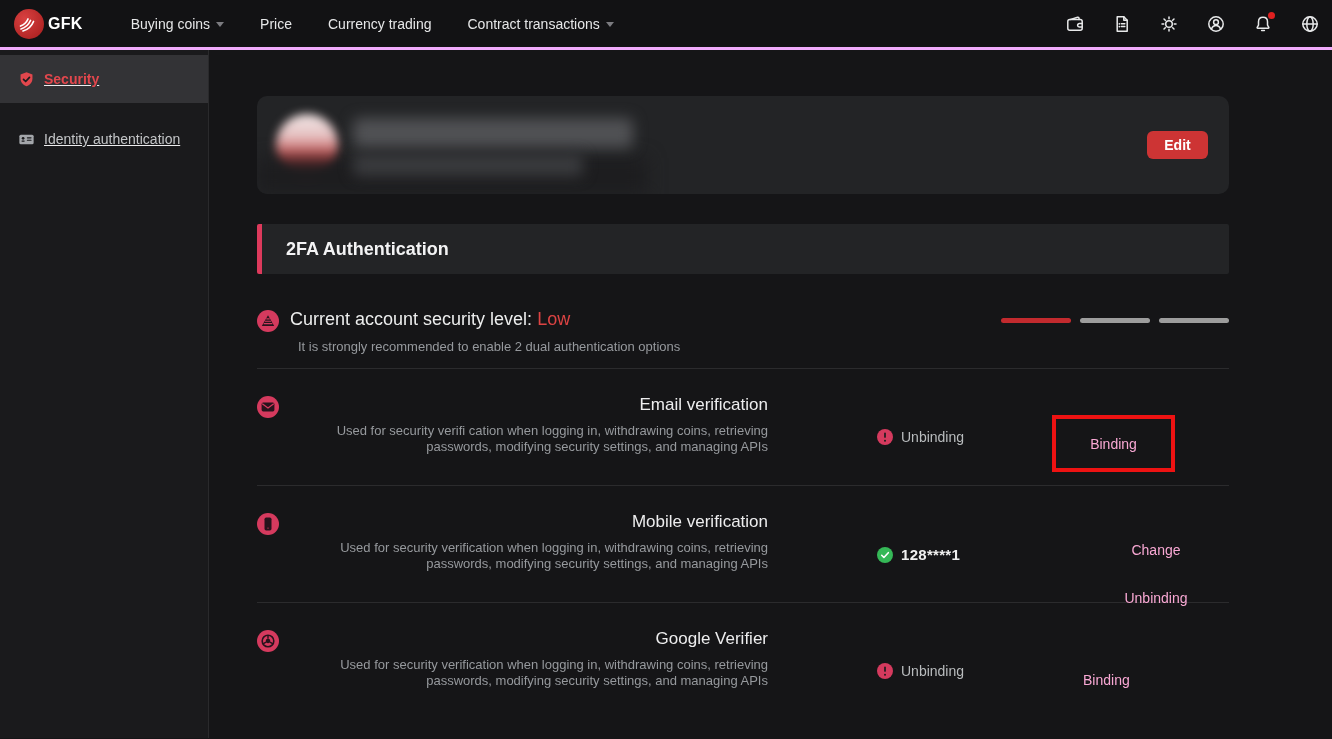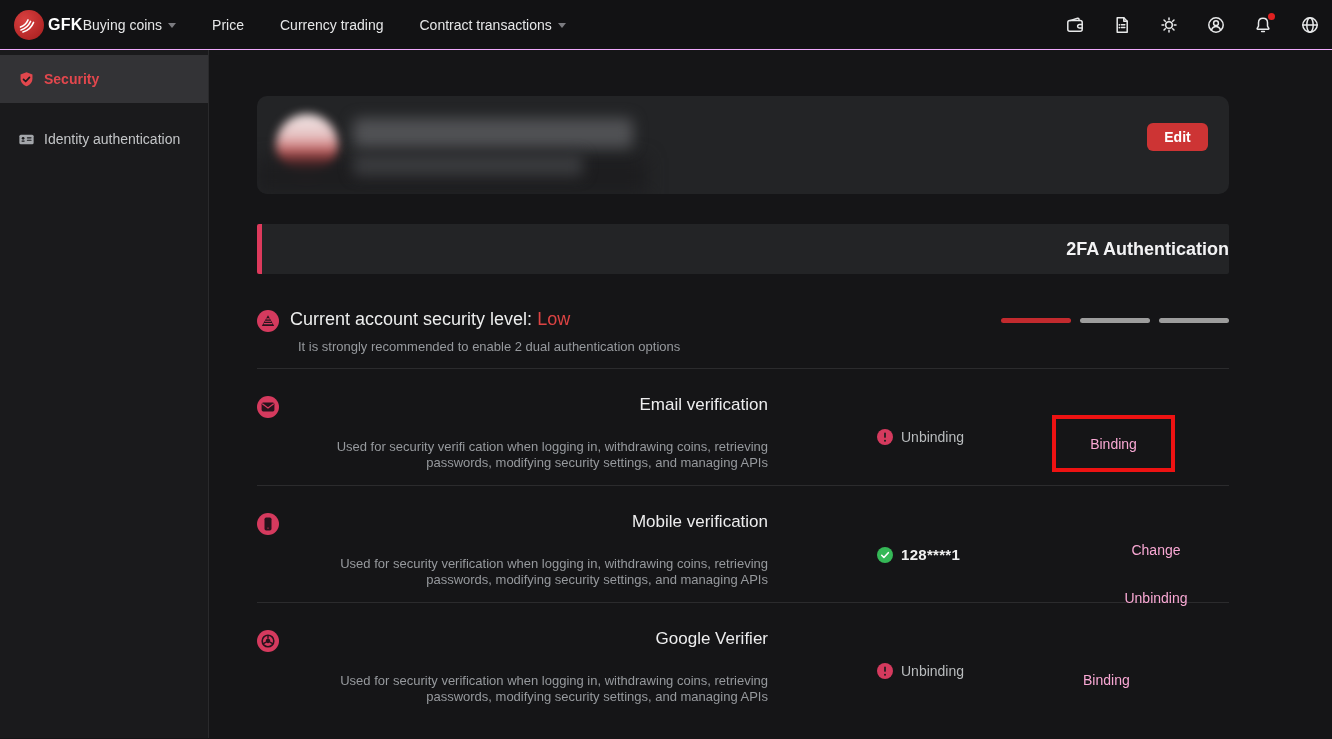--- a/index.html
+++ b/index.html
@@ -1,91 +1,91 @@
 <!DOCTYPE html>
 <html><head>
 <meta charset="utf-8">
 <style>
   * { margin:0; padding:0; box-sizing:border-box; }
   html,body { width:1332px; height:739px; overflow:hidden; background:#151517;
     font-family:"Liberation Sans","DejaVu Sans",sans-serif; color:#ededee; }
 
   
-  .navbar { height:50px; background:#121214; border-bottom:1px solid #f0abfc;
+  .navbar { height:50px; background:#121214; border-bottom:3px solid #f0abfc;
     display:flex; align-items:center; padding:0 12px 0 14px; }
   .brand { display:flex; align-items:center; gap:4px; }
   .brand-logo { width:30px; height:30px; border-radius:50%;
     background:radial-gradient(circle at 35% 32%, #d84040, #b02424 78%);
     display:flex; align-items:center; justify-content:center; }
   .brand-name { font-size:16px; font-weight:700; color:#fff; letter-spacing:.3px; }
-  .nav-items { display:flex; align-items:center; gap:36px; }
+  .nav-items { display:flex; align-items:center; margin-left:48px; gap:36px; }
   .nav-item { font-size:14px; color:#e6e7e8; display:flex; align-items:center; gap:6px;
     cursor:pointer; white-space:nowrap; }
   .caret { width:0; height:0; border-left:4px solid transparent; border-right:4px solid transparent;
     border-top:5px solid #7b7b80; margin-top:2px; }
   .nav-right { margin-left:auto; display:flex; align-items:center; gap:27px; }
   .nav-icon { width:20px; height:20px; position:relative; cursor:pointer; color:#e8e9ea;
     display:flex; align-items:center; justify-content:center; }
   .nav-icon svg { width:20px; height:20px; stroke:#e8e9ea; fill:none;
     stroke-width:1.5; stroke-linecap:round; stroke-linejoin:round; }
   .bell-dot { position:absolute; top:-2px; right:-2px; width:7px; height:7px;
     border-radius:50%; background:#e02020; }
 
   
   .layout { display:flex; height:688px; }
-  .sidebar { width:209px; background:#1a1a1c; border-right:1px solid #2a2a2c; padding-top:5px; }
+  .sidebar { width:209px; background:#1a1a1c; border-right:1px solid #2a2a2c; padding-top:5px;text-decoration:underline; }
   .side-item { height:48px; display:flex; align-items:center; padding-left:18px; gap:9px;
     font-size:14px; color:#c3c5c7; cursor:pointer; }
   .side-item.active { background:#333336; color:#e2474d; font-weight:700; }
   .side-item svg { width:17px; height:17px; flex:none; }
   .side-item + .side-item { margin-top:12px; }
 
   .content { flex:1; padding:46px 103px 0 48px; background:#151517; }
 
   
   .profile-card { position:relative; height:98px; background:#232426; border-radius:10px;
     overflow:hidden; }
   .avatar { position:absolute; left:19px; top:18px; width:62px; height:62px; border-radius:50%;
     background:linear-gradient(180deg,#efe0e0 8%,#e5c2c2 35%,#cc5252 70%,#b23232 95%);
     filter:blur(5px); }
   .blur-band-dark { position:absolute; left:0; top:62px; width:390px; height:36px;
     background:#1d1d1f; filter:blur(9px); }
   .blur-line-1 { position:absolute; left:96px; top:22px; width:280px; height:30px;
     background:#505154; border-radius:6px; filter:blur(7px); }
   .blur-line-2 { position:absolute; left:96px; top:58px; width:230px; height:22px;
     background:#3a3b3e; border-radius:5px; filter:blur(7px); }
-  .edit-btn { position:absolute; right:21px; top:27px; width:61px; height:28px;
+  .edit-btn { position:absolute; right:21px; top:35px; width:61px; height:28px;
     background:#cd3434; border:none; border-radius:6px; color:#fff; font-size:14px;
     font-weight:700; cursor:pointer; font-family:inherit; }
 
   
   .section-header { margin-top:30px; height:50px; background:#232426; border-radius:2px;
     border-left:5px solid #dd3a5c; display:flex; align-items:center; padding-left:24px;
-    font-size:18px; font-weight:700; color:#f3f3f4;justify-content:flex-end; }
+    font-size:18px; font-weight:700; color:#f3f3f4; }
 
   
   .level-row { display:grid; grid-template-columns:1fr 240px; height:94px; }
   .level-left { padding-top:35px; display:flex; align-items:flex-start; }
   .level-text .level-title { font-size:18px; color:#eceded; }
   .level-text .low { color:#dc4343; }
   .level-hint { margin-top:9px; font-size:13px; color:#96999d;margin-left:8px; }
   .meter { padding-top:44px; display:flex; justify-content:flex-end; gap:9px; }
   .meter-seg { width:70px; height:5px; border-radius:2.5px; background:#9d9d9d; }
   .meter-seg.filled { background:#c22a2e; }
 
   
   .verify-row { display:grid; grid-template-columns:1fr 175px 177px; height:117px;
     border-top:1px solid #2b2b2d; padding-top:26px; }
   .row-main { display:flex; align-items:flex-start;text-align:right; }
   .badge { width:22px; height:22px; border-radius:50%; background:#d53a5e; flex:none;
     display:flex; align-items:center; justify-content:center; margin-top:1px; }
   .badge svg { width:22px; height:22px; }
   .row-text { margin-left:7px; padding-left:4px; }
   .row-title { font-size:17px; color:#ededee; }
-  .row-desc { margin-top:24px; font-size:13px; line-height:16px; color:#96999d; max-width:478px; }
+  .row-desc { margin-top:8px; font-size:13px; line-height:16px; color:#96999d; max-width:478px; }
   .status-cell { align-self:start; padding-top:34px; display:flex; align-items:center; gap:8px;
     font-size:14px; color:#b9bcbe; }
   .status-cell svg { width:16px; height:16px; flex:none; }
   .status-strong { color:#f0f0f0; font-weight:700; font-size:15px; letter-spacing:.3px; }
   .action-cell { align-self:start; }
   .link { color:#f9a8d4; font-size:14px; font-weight:500; cursor:pointer; text-decoration:none;
     white-space:nowrap;text-align:center; }
   .row-email .action-cell { padding-top:20px; }
   .annotation-box { width:123px; height:57px; border:4px solid #ee1212;
     display:flex; align-items:center; justify-content:center; }

